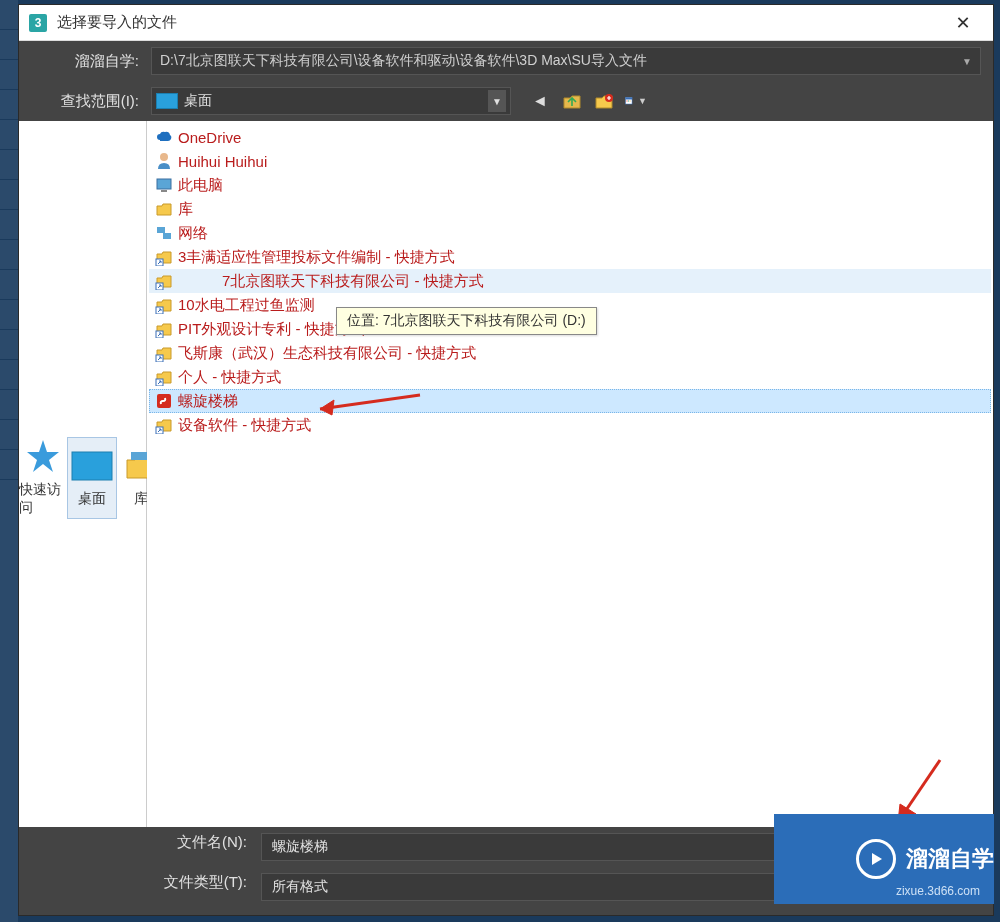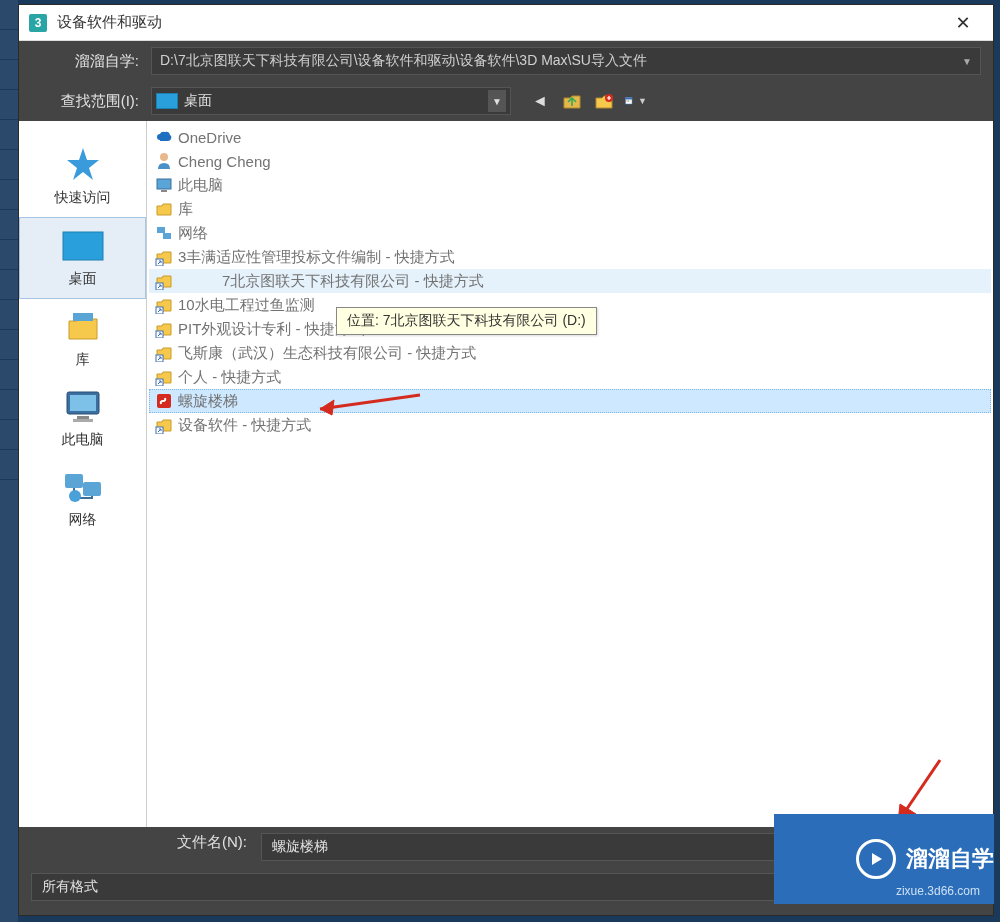--- a/index.html
+++ b/index.html
@@ -63,37 +63,37 @@
   }
   .lookin-select .txt { flex:1; }
   .lookin-select .dd { width:18px; height:22px; background:#555; display:flex;align-items:center;justify-content:center;font-size:10px;margin-left:4px;}
   .toolbar-icons { display:flex; gap:10px; margin-left:18px; align-items:center;}
   .tbicon { width:22px; height:22px; display:flex;align-items:center;justify-content:center;color:#ddd;font-size:16px;}
 
   .main-area {
     flex:1; display:flex; background:#444; overflow:hidden;
   }
   .sidebar {
-    width:128px; background:#fff; display:flex; flex-direction:column; align-items:center;
-    padding-top:16px; border-right:1px solid #ccc;
+    width:128px; background:#fff; display:flex; flex-direction:row; align-items:center;
+    padding-top:8px; border-right:1px solid #ccc;
   }
   .side-item {
     width:100%; display:flex; flex-direction:column; align-items:center;
     padding:8px 0 10px 0; cursor:pointer; font-size:14px; color:#333;
   }
   .side-item.selected { background:#e5eef7; border:1px solid #a8c6e4; }
   .side-icon { width:48px; height:40px; margin-bottom:4px; display:flex;align-items:center;justify-content:center; font-size:30px;}
 
   .filelist {
     flex:1; background:#fff; display:flex; flex-direction:column;
     overflow:auto; padding:4px 2px;
   }
   .file-row {
     display:flex; align-items:center; height:24px; padding:0 4px;
-    color:#737373; font-size:15px; cursor:default; white-space:nowrap;
+    color:#b91c1c; font-size:15px; cursor:default; white-space:nowrap;
     border:1px solid transparent;
   }
   .file-row.hovered { background:#e5f1fb;gap:44px; }
   .file-row.selected { background:#cde8ff; border:1px dotted #7ab6e8; }
   .file-icon { width:20px; height:20px; margin-right:4px; display:flex;align-items:center;justify-content:center; font-size:14px;}
   .tooltip {
     position:absolute; left:336px; top:307px; background:#ffffe1;
     border:1px solid #888; padding:4px 10px; font-size:14px; color:#333;
     z-index:50; box-shadow: 1px 1px 2px rgba(0,0,0,0.15);
   }
@@ -152,21 +152,21 @@
     <div></div>
     <div></div>
     <div></div>
     <div></div>
 </div>
 
 <div class="dialog">
 
   <div class="titlebar">
     <div class="app-icon">3</div>
-    <div class="title">设备软件和驱动</div>
+    <div class="title">选择要导入的文件</div>
     <div class="close">
       <span>✕</span>
     </div>
   </div>
 
   <div class="row">
     <div class="label">溜溜自学:</div>
     <div class="history-select">
       <span>D:\7北京图联天下科技有限公司\设备软件和驱动\设备软件\3D Max\SU导入文件</span>
       <span class="arrow">▼</span>
@@ -268,21 +268,21 @@
         </span>
         <span>OneDrive</span>
       </div>
       <div class="file-row">
         <span class="file-icon">
           <svg width="16" height="18" viewBox="0 0 16 18">
               <circle cx="8" cy="5" r="4" fill="#e8b88c"></circle>
               <path d="M2 17 Q2 11 8 11 Q14 11 14 17 Z" fill="#4a8fc7"></path>
             </svg>
         </span>
-        <span>Cheng Cheng</span>
+        <span>Huihui Huihui</span>
       </div>
       <div class="file-row">
         <span class="file-icon">
           <svg width="18" height="16" viewBox="0 0 18 16">
               <rect x="2" y="2" width="14" height="10" fill="#5aa5d6" stroke="#3a6fa0"></rect>
               <rect x="6" y="13" width="6" height="2" fill="#888"></rect>
             </svg>
         </span>
         <span>此电脑</span>
       </div>
@@ -387,20 +387,21 @@
 
   <div class="bottom-fields">
     <div class="field-row">
       <div class="label">文件名(N):</div>
       <div class="field-input">
         <span>螺旋楼梯</span>
       </div>
       <div class="btn"></div>
     </div>
     <div class="field-row">
+      <div class="label">文件类型(T):</div>
       <div class="field-input">
         <span>所有格式</span>
       </div>
       <div class="btn"></div>
     </div>
   </div>
 
 </div>
 
 <div class="tooltip">位置: 7北京图联天下科技有限公司 (D:)</div>

